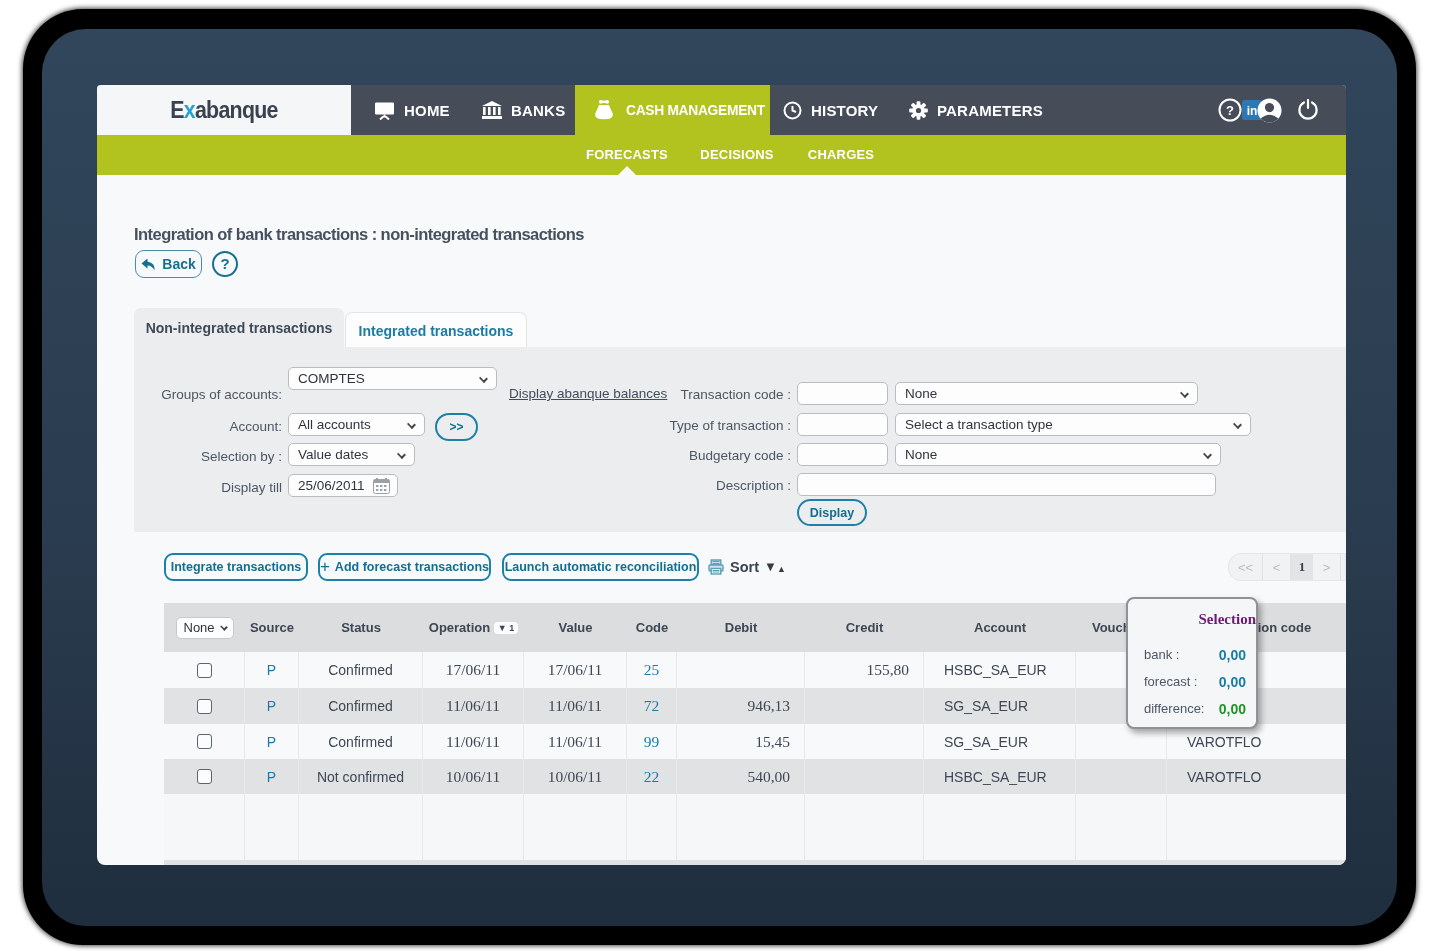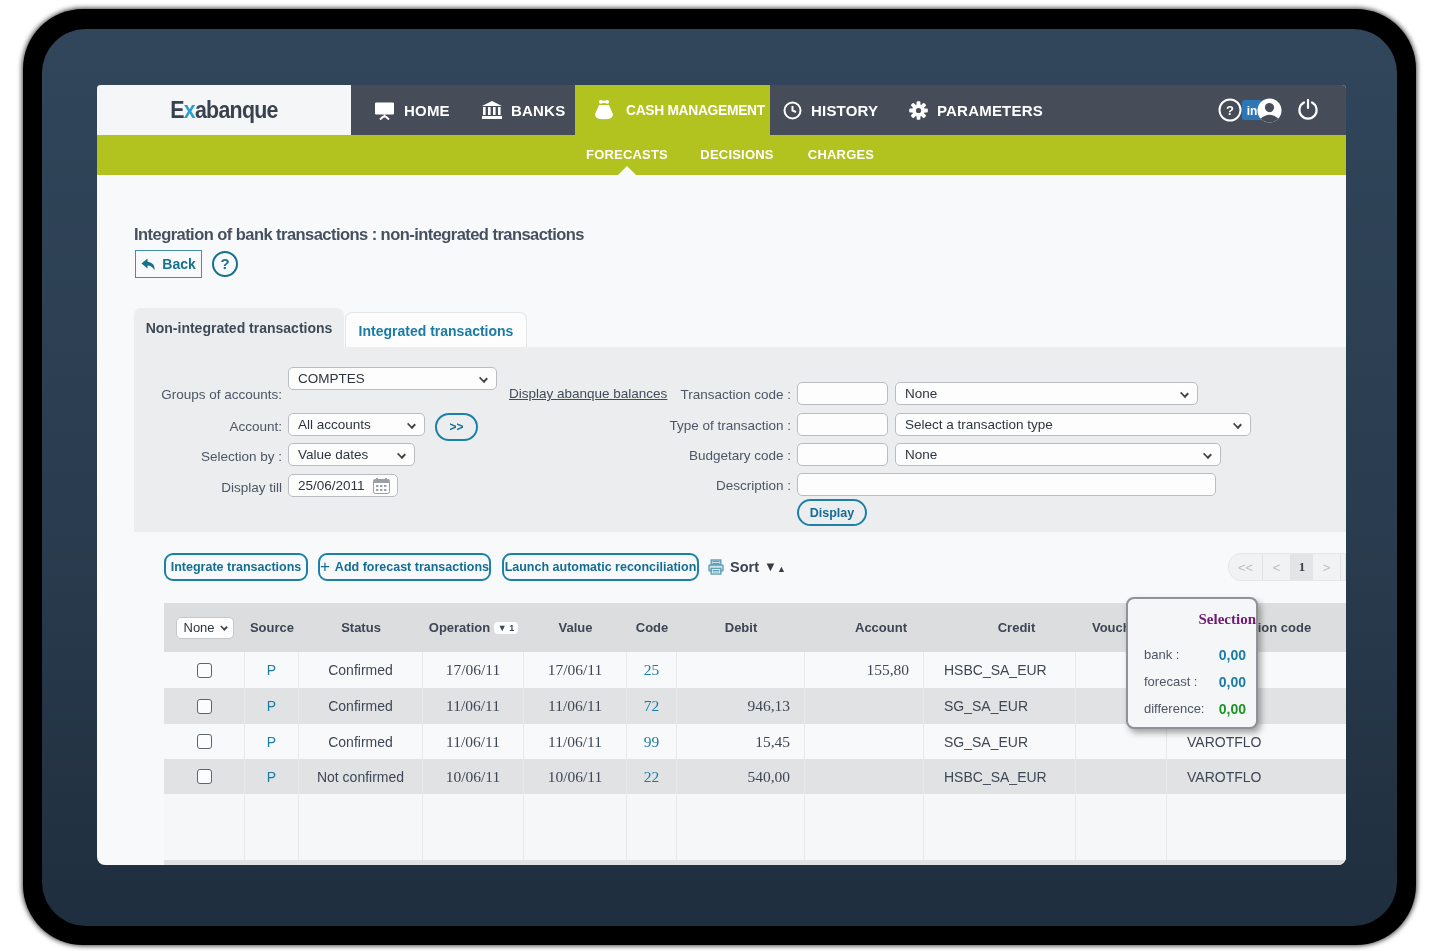--- a/index.html
+++ b/index.html
@@ -23,21 +23,21 @@
 #ni-params { left:812px; }
 .navitem .lbl { margin-left:9px; }
 .rico { position:absolute; top:0; height:50px; display:flex; align-items:center; }
 
 #subnav { position:absolute; left:0; top:50px; width:1249px; height:40px; background:#b2c320; }
 .subitem { position:absolute; top:0; height:40px; line-height:40px; color:#fff; font-weight:bold; font-size:13px; letter-spacing:0.2px; transform:translateX(-50%); }
 #notch { position:absolute; left:521px; top:31px; width:0; height:0; border-left:9px solid transparent; border-right:9px solid transparent; border-bottom:9px solid #f8f9fa; }
 
 
 #title { position:absolute; left:37px; top:140px; font-size:16.5px; font-weight:bold; color:#46515f; letter-spacing:-0.55px; }
-#backbtn { position:absolute; left:38px; top:165px; width:67px; height:28px; border:1.5px solid #4390ae; border-radius:0; display:flex; align-items:center; justify-content:center; color:#16708f; font-size:14px; font-weight:bold; background:transparent; }
+#backbtn { position:absolute; left:38px; top:165px; width:67px; height:28px; border:1.5px solid #4390ae; border-radius:9px; display:flex; align-items:center; justify-content:center; color:#16708f; font-size:14px; font-weight:bold; background:transparent; }
 #helpbtn { position:absolute; left:115px; top:166px; width:26px; height:26px; border:2.5px solid #16708f; border-radius:50%; color:#16708f; font-size:15px; font-weight:bold; text-align:center; line-height:21px; background:transparent; }
 
 
 #tab-active { position:absolute; left:37px; top:223px; width:210px; height:39px; background:#ebedee; border-radius:7px 7px 0 0; color:#3f4a58; font-weight:bold; font-size:14px; text-align:center; line-height:41px; }
 #tab-inactive { position:absolute; left:248px; top:227px; width:182px; height:35px; background:#fdfdfe; border:1px solid #e3e5e7; border-bottom:none; border-radius:7px 7px 0 0; color:#1a7ca4; font-weight:bold; font-size:14px; text-align:center; line-height:36px; }
 #panel { position:absolute; left:37px; top:262px; width:1212px; height:185px; background:#ebedee; }
 
 .flabel { position:absolute; font-size:13.5px; color:#4c5665; text-align:right; }
 .sel { position:absolute; height:23px; background:#fdfdfe; border:1px solid #b9bdc1; border-radius:5px; font-size:13.5px; color:#2f353d; line-height:21px; padding-left:9px; }
 .sel .chev { position:absolute; right:9px; top:6.5px; width:7px; height:7px; border-right:2px solid #444; border-bottom:2px solid #444; transform:rotate(45deg) scale(1,0.8); }
@@ -246,22 +246,22 @@
       <div class="trow" id="thead" style="top:0; height:49px;">
         <div class="cell c1">
             <div style="width:58px; height:22px; background:#fdfdfe; border:1px solid #c6c9cc; border-radius:5px; font-weight:normal; font-size:13px; color:#2f353d; position:relative; line-height:20px; padding-left:7px; text-align:left;">None<span class="chev" style="position:absolute; right:6px; top:6px; width:6px; height:6px; border-right:2px solid #444; border-bottom:2px solid #444; transform:rotate(45deg) scale(1,0.8); display:inline-block;"></span></div>
           </div>
         <div class="cell c2">Source</div>
         <div class="cell c3">Status</div>
         <div class="cell c4">Operation&nbsp;<span style="background:#fbfcfd; border-radius:4px; font-size:9px; padding:1px 4px; color:#3c4654;">▼ 1</span></div>
         <div class="cell c5">Value</div>
         <div class="cell c6">Code</div>
         <div class="cell c7">Debit</div>
+        <div class="cell c8">Credit</div>
         <div class="cell c9">Account</div>
-        <div class="cell c8">Credit</div>
         <div class="cell c10" style="padding-right:8px;">Voucher</div>
         <div class="cell c11" style="justify-content:flex-start; padding-left:43px;">Integration code</div>
       </div>
       <div class="trow" style="top:49px; height:36px; background:#f8f9fa;">
         <div class="cell c1">
             <div class="cb"></div>
           </div>
         <div class="cell c2 teal">P</div>
         <div class="cell c3">Confirmed</div>
         <div class="cell c4 serif">17/06/11</div>

